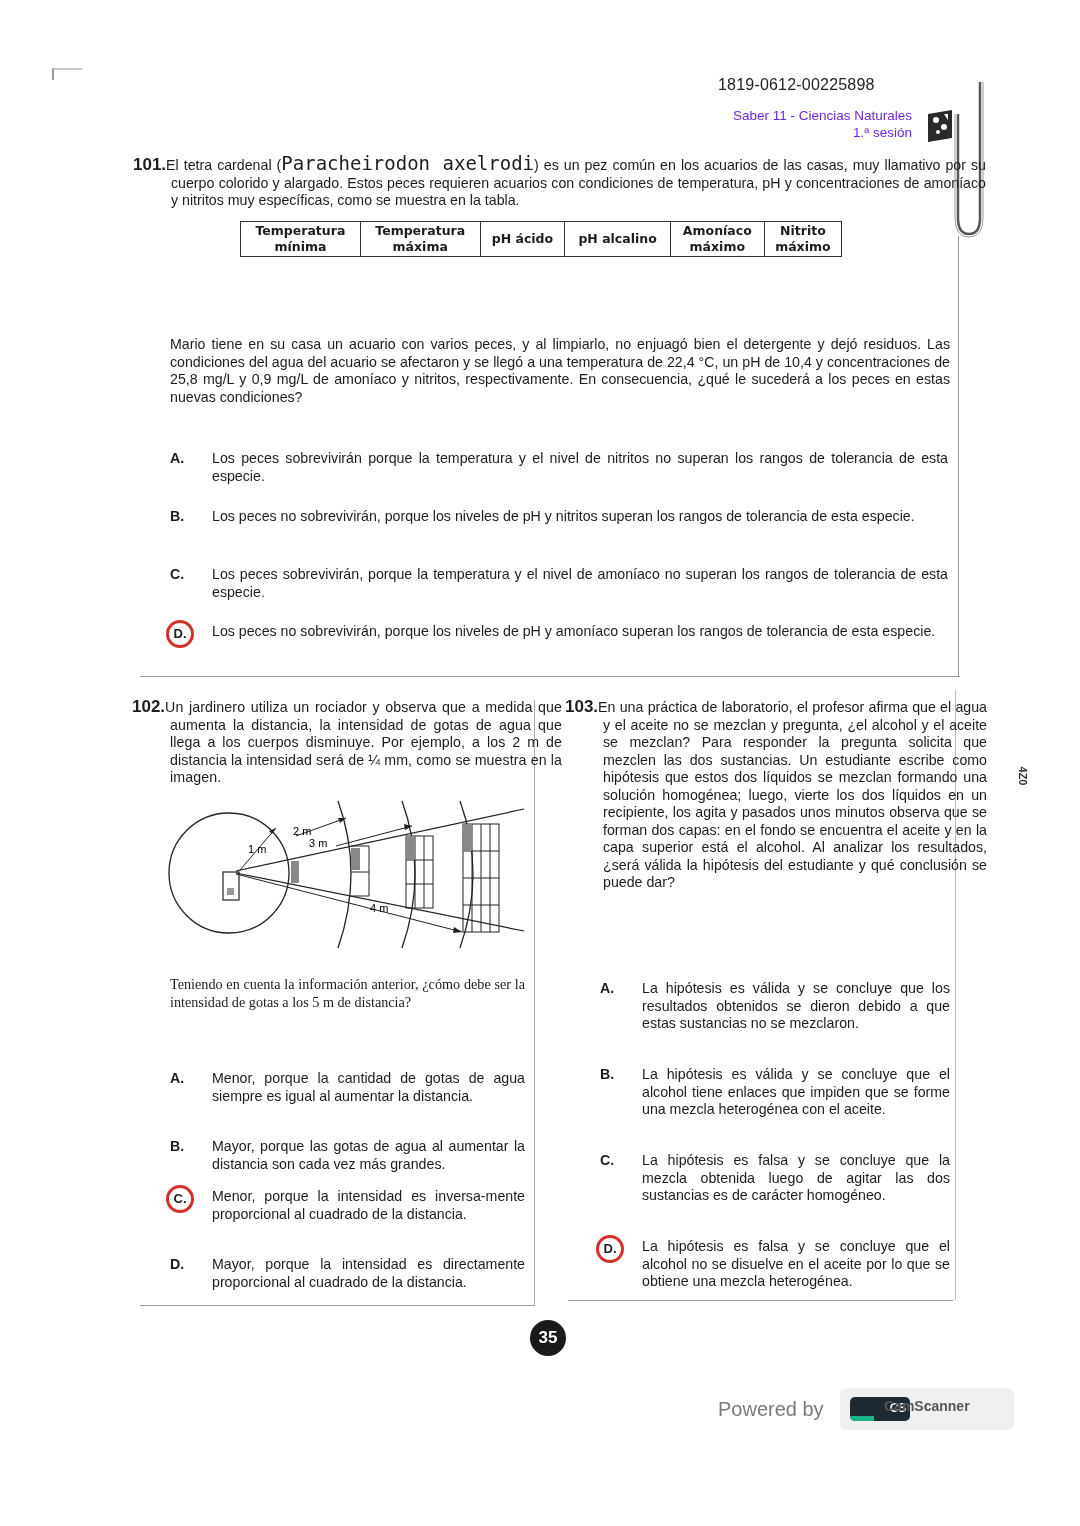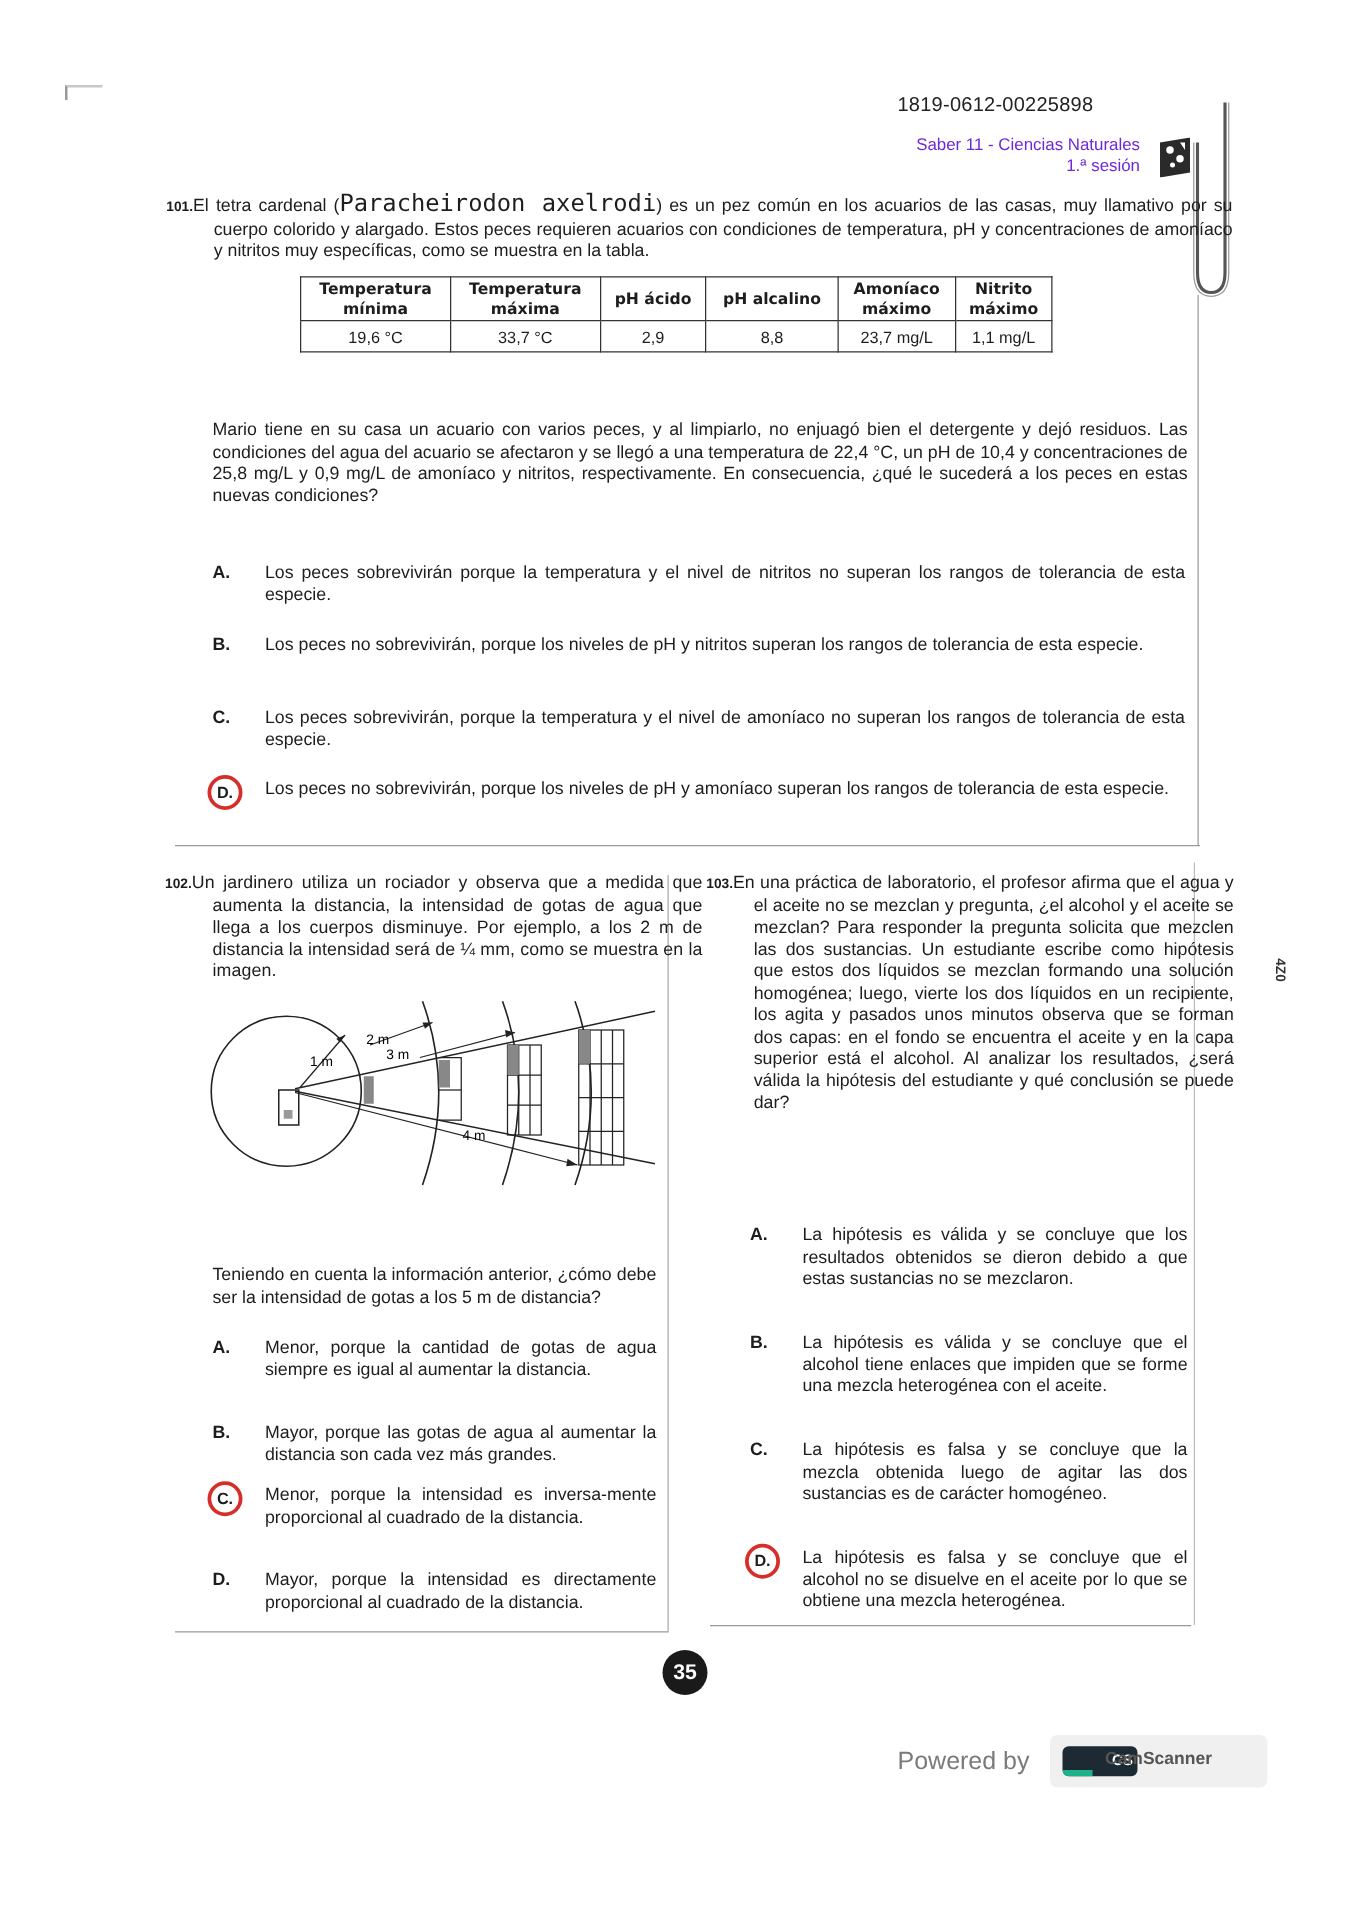--- a/index.html
+++ b/index.html
@@ -17,21 +17,21 @@
     line-height: 17px; color: #6d28d9; font-family: "Liberation Sans", sans-serif; }
   .logo { left: 926px; top: 110px; width: 30px; height: 32px; }
   .clip { left: 952px; top: 78px; width: 34px; height: 160px; }
   .rule-v1 { left: 958px; top: 236px; width: 1px; height: 440px; background: #9a9a9a; }
   .rule-h1 { left: 140px; top: 676px; width: 820px; height: 1px; background: #9a9a9a; }
   .rule-vmid { left: 534px; top: 700px; width: 1px; height: 605px; background: #aaa; }
   .rule-vright { left: 955px; top: 690px; width: 1px; height: 610px; background: #bbb; }
   .rule-h2 { left: 140px; top: 1305px; width: 395px; height: 1px; background: #999; }
   .rule-h3 { left: 568px; top: 1300px; width: 385px; height: 1px; background: #999; }
 
-  .qnum { font-weight: bold; font-size: 11px; }
+  .qnum { font-weight: bold; font-size: 17px; }
   .para { font-family: "Liberation Sans", sans-serif; font-size: 14.2px;
     line-height: 17.5px; text-align: justify; color: #1d1d1d; }
   .q101-stem { left: 133px; top: 155px; width: 815px; }
   .hang { padding-left: 38px; text-indent: -38px; }
   .italic { font-family: "DejaVu Sans Mono", monospace; font-size: 19px; }
 
   table.tol { position: absolute; left: 240px; top: 221px; width: 602px;
     border-collapse: collapse; font-family: "DejaVu Sans", sans-serif; font-size: 12.5px; }
   table.tol td, table.tol th { border: 1.5px solid #333; text-align: center; padding: 1px 3px; }
   table.tol th { font-weight: bold; line-height: 16px; }
@@ -43,21 +43,21 @@
     font-size: 14.2px; line-height: 17.5px; text-align: justify; }
   .opt .letter { position: absolute; left: 0; top: 0; font-weight: bold; }
   .opt .text { position: absolute; left: 42px; top: 0; right: 0; }
   .marked .letter { left: -4px; top: -3px; width: 22px; height: 22px;
     border: 3px solid #d62f2a; border-radius: 50%; text-align: center;
     line-height: 21px; font-size: 13px; }
 
   .q102-stem { left: 132px; top: 698px; width: 392px; }
   .q102-stem .body { letter-spacing: 0.1px; }
   .diagram { left: 166px; top: 796px; width: 366px; height: 160px; }
-  .q102-ask { left: 170px; top: 1012px; width: 355px; }
+  .q102-ask { left: 170px; top: 976px; width: 355px; font-family: Liberation Serif, serif; }
   .q103-stem { left: 565px; top: 698px; width: 384px; }
 
   .page-num { left: 530px; top: 1320px; width: 36px; height: 36px; border-radius: 50%;
     background: #1a1a1a; color: #fff; font-weight: bold; font-size: 17px;
     text-align: center; line-height: 36px; font-family: "Liberation Sans", sans-serif; }
   .powered { left: 718px; top: 1398px; font-size: 20px; color: #7a7a7a;
     font-family: "Liberation Sans", sans-serif; }
   .cs-badge { left: 840px; top: 1388px; width: 174px; height: 42px; border-radius: 6px;
     background: #f0f0f0; }
   .cs-logo { position: absolute; left: 10px; top: 9px; width: 24px; height: 24px;
@@ -118,28 +118,20 @@
           <div>pH alcalino</div>
         </th>
     <th>
           <div>Amoníaco</div>
           <div>máximo</div>
         </th>
     <th>
           <div>Nitrito</div>
           <div>máximo</div>
         </th>
-  </tr>
-  <tr>
-    <td>19,6 °C</td>
-    <td>33,7 °C</td>
-    <td>2,9</td>
-    <td>8,8</td>
-    <td>23,7 mg/L</td>
-    <td>1,1 mg/L</td>
   </tr>
 </tbody>
   </table>
 
 <div class="abs para q101-context">Mario tiene en su casa un acuario con varios peces, y al limpiarlo, no enjuagó bien el detergente y dejó residuos. Las condiciones del agua del acuario se afectaron y se llegó a una temperatura de 22,4 °C, un pH de 10,4 y concentraciones de 25,8 mg/L y 0,9 mg/L de amoníaco y nitritos, respectivamente. En consecuencia, ¿qué le sucederá a los peces en estas nuevas condiciones?</div>
 
 <div class="opt" style="left:170px; top:450px; width:778px;">
   <span class="letter">A.</span>
   <span class="text">Los peces sobrevivirán porque la temperatura y el nivel de nitritos no superan los rangos de tolerancia de esta especie.</span>
 </div>

